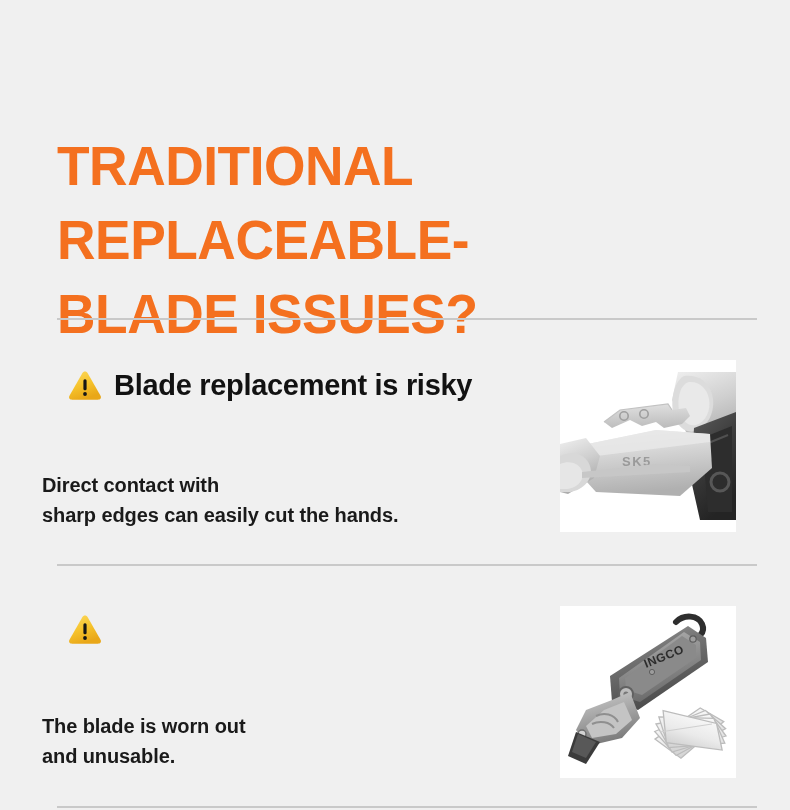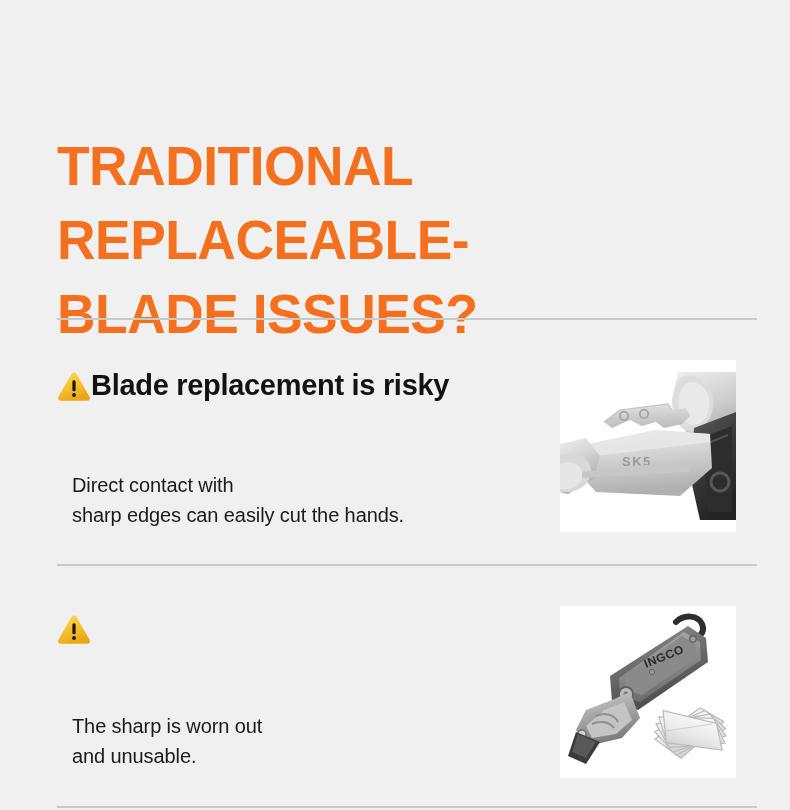--- a/index.html
+++ b/index.html
@@ -52,24 +52,25 @@
   .divider.d2 { top: 548px; }
   .divider.d3 { top: 790px; }
 
   
   .issue { position: absolute; left: 0; width: 790px; }
   .issue.i1 { top: 344px; }
   .issue.i2 { top: 590px; }
 
   .issue-head {
     position: absolute;
-    left: 57px;
+    left: 68px;
     top: 8px;
     display: flex;
-    align-items: flex-end;
+    align-items: center;
+    gap: 12px;
   }
 
   .warn-icon {
     width: 34px;
     height: 31px;
     display: block;
     flex: 0 0 auto;
   }
 
   .issue-title {
@@ -77,24 +78,24 @@
     font-weight: 700;
     font-size: 29px;
     line-height: 34px;
     color: #121212;
     letter-spacing: -0.3px;
     white-space: nowrap;
   }
 
   .issue-body {
     position: absolute;
-    left: 72px;
+    left: 42px;
     top: 110px;
     font-family: "Liberation Sans", sans-serif;
-    font-weight: 400;
+    font-weight: 700;
     font-size: 20px;
     line-height: 30px;
     color: #1a1a1a;
     letter-spacing: -0.1px;
     white-space: pre-line;
   }
   .issue.i2 .issue-body { top: 105px; }
 
   
   .photo {
@@ -217,21 +218,21 @@
               <stop offset="1" stop-color="#e9a718"></stop>
             </linearGradient>
           </defs>
           <path d="M17 1.6 C18.2 1.6 19.1 2.2 19.7 3.2 L32.4 25.6 C33.0 26.7 33.1 27.8 32.6 28.6 C32.1 29.4 31.1 29.8 29.8 29.8 L4.2 29.8 C2.9 29.8 1.9 29.4 1.4 28.6 C0.9 27.8 1.0 26.7 1.6 25.6 L14.3 3.2 C14.9 2.2 15.8 1.6 17 1.6 Z" fill="url(#wg2)"></path>
           <rect x="15.4" y="9.2" width="3.2" height="11" rx="1.5" fill="#161616"></rect>
           <circle cx="17" cy="24" r="1.9" fill="#161616"></circle>
         </svg>
       </span>
     </div>
 
-    <div class="issue-body">The sharp is worn out
+    <div class="issue-body">The blade is worn out
 and unusable.</div>
   </div>
 
   <div class="photo p2">
     <svg viewBox="0 0 176 172" xmlns="http://www.w3.org/2000/svg">
       <defs>
         <linearGradient id="bodyG" x1="0" y1="0" x2="0.35" y2="1">
           <stop offset="0" stop-color="#9a9a9a"></stop>
           <stop offset="0.4" stop-color="#747474"></stop>
           <stop offset="1" stop-color="#4a4a4a"></stop>

